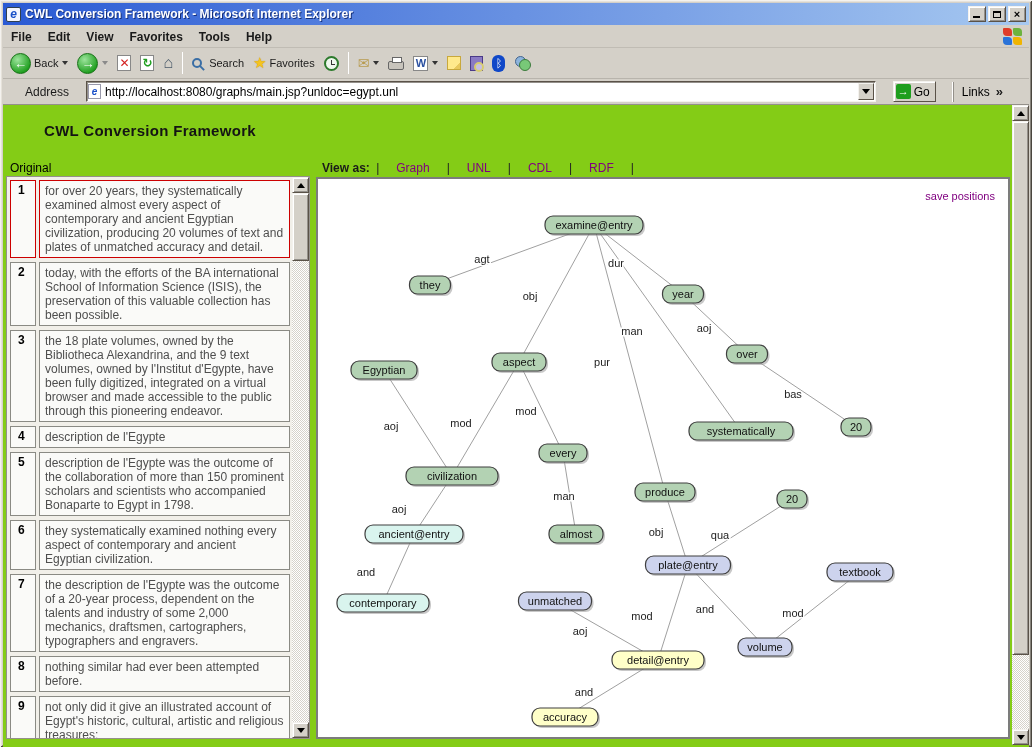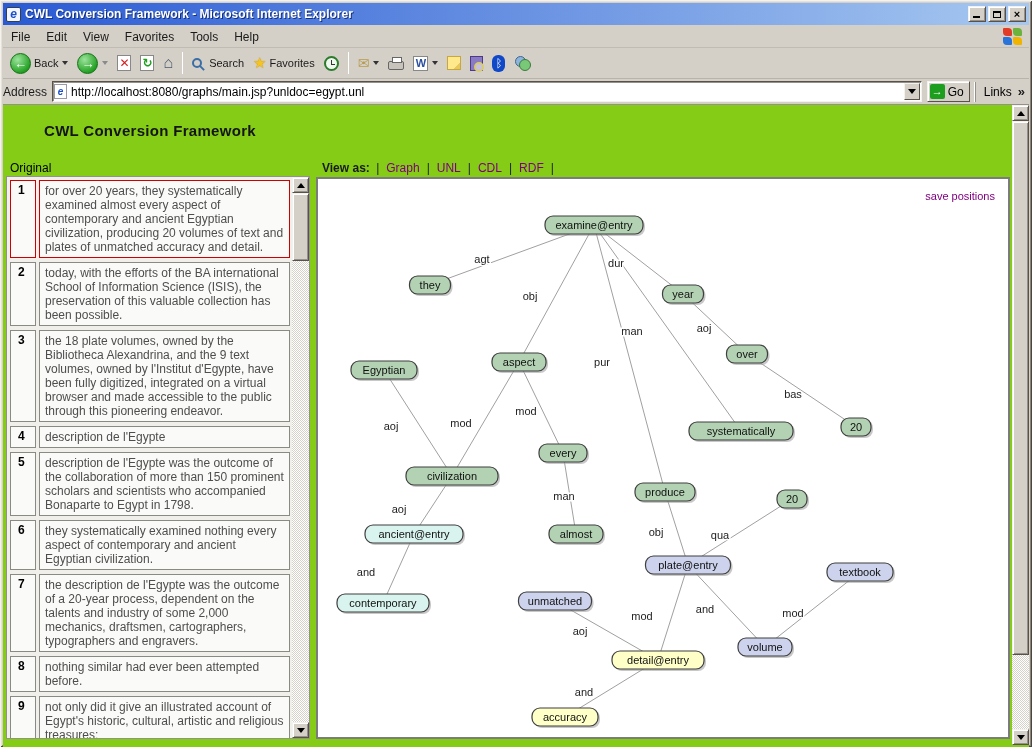--- a/index.html
+++ b/index.html
@@ -17,21 +17,21 @@
     color:#1a50c8;font-size:12px;font-weight:bold;font-style:italic;line-height:13px;text-align:center;}
   .title-text{color:#fff;font-weight:bold;font-size:12px;text-shadow:1px 1px 0 #16307a;white-space:nowrap;}
   .win-btns{margin-left:auto;display:flex;gap:2px;}
   .win-btn{width:18px;height:16px;background:#d4d0c8;position:relative;
     border:1px solid;border-color:#f4f2ee #5a5248 #5a5248 #f4f2ee;
     box-shadow:inset 1px 1px 0 #fff, inset -1px -1px 0 #94908a;
     display:flex;align-items:center;justify-content:center;font-size:11px;font-weight:bold;color:#000;}
   .glyph-min{position:absolute;left:4px;bottom:3px;width:7px;height:2px;background:#000;}
   .glyph-max{width:8px;height:7px;border:1px solid #000;border-top:2px solid #000;}
   
-  .menubar{height:23px;display:flex;align-items:center;position:relative;border-bottom:1px solid #c0bcb4;}
+  .menubar{height:23px;display:flex;align-items:center;position:relative;border-bottom:1px solid #c0bcb4;font-weight:bold;}
   .menu-item{padding:3px 8px;font-size:12px;color:#1a1a1a;}
   .brand{position:absolute;right:5px;top:2px;width:22px;height:19px;display:grid;
     grid-template-columns:9px 9px;grid-template-rows:8px 8px;gap:1px;padding:1px;
     background:#d4d0c8;}
   .brand div{border-radius:1px 4px 1px 4px;}
   .flag-red{background:#e03c28;} .flag-green{background:#6cb33e;}
   .flag-blue{background:#2a73d8;} .flag-yellow{background:#f0b400;}
   
   .toolbar{height:31px;display:flex;align-items:center;padding:0 4px;gap:3px;border-bottom:1px solid #b8b4ac;font-size:11px;}
   .tb-btn{display:flex;align-items:center;gap:3px;padding:2px 3px;color:#1a1a1a;}
@@ -56,21 +56,21 @@
   .icon-print::before{content:'';position:absolute;top:-5px;left:3px;width:8px;height:4px;background:#fff;border:1px solid #666;}
   .icon-word{width:15px;height:15px;background:#fff;border:1px solid #888;color:#2a50a0;font-weight:bold;font-size:11px;text-align:center;line-height:13px;}
   .icon-note{width:14px;height:14px;background:linear-gradient(135deg,#ffe98c 72%,#e8c85c 72%);border:1px solid #c8a83c;}
   .icon-research{width:13px;height:15px;background:#8a7ac4;border:1px solid #4a3a88;position:relative;}
   .icon-research::after{content:'';position:absolute;right:-2px;bottom:-2px;width:6px;height:6px;border:2px solid #d8cc70;border-radius:50%;background:#fff8;}
   .icon-bt{width:13px;height:17px;background:#1048c8;border-radius:6px;color:#fff;font-size:11px;text-align:center;line-height:16px;}
   .icon-msn{width:18px;height:16px;position:relative;}
   .icon-msn::before{content:'';position:absolute;left:1px;top:1px;width:9px;height:9px;border-radius:50%;background:#8cb4dc;border:1px solid #46648c;}
   .icon-msn::after{content:'';position:absolute;right:1px;top:4px;width:10px;height:10px;border-radius:50%;background:#78c878;border:1px solid #3c7a3c;}
   
-  .addressbar{height:25px;display:flex;align-items:center;padding:0 0;font-size:12px;gap:5px;}
+  .addressbar{height:25px;display:flex;align-items:center;padding:0 22px;font-size:12px;gap:17px;}
   .addr-label{color:#1a1a1a;}
   .addr-input{flex:1;height:21px;background:#fff;display:flex;align-items:center;gap:4px;padding:0 1px;
     border:1px solid;border-color:#5a5248 #f4f2ee #f4f2ee #5a5248;box-shadow:inset 1px 1px 0 #94908a;}
   .addr-ico{width:13px;height:15px;background:#fff;border:1px solid #99a;color:#1a50c8;font-size:10px;font-weight:bold;font-style:italic;text-align:center;line-height:13px;flex:0 0 auto;}
   .addr-url{white-space:nowrap;overflow:hidden;color:#000;text-align:center;}
   .addr-dd{margin-left:auto;width:16px;height:17px;background:#d4d0c8;display:flex;align-items:center;justify-content:center;
     border:1px solid;border-color:#f4f2ee #5a5248 #5a5248 #f4f2ee;}
   .go-btn{display:flex;align-items:center;gap:3px;padding:1px 5px 1px 2px;height:21px;
     background:#d4d0c8;border:1px solid;border-color:#f4f2ee #5a5248 #5a5248 #f4f2ee;box-shadow:inset 1px 1px 0 #fff;}
   .go-ico{width:15px;height:15px;background:#1e9e1e;border-radius:2px;color:#fff;font-weight:bold;font-size:11px;text-align:center;line-height:15px;}
@@ -97,21 +97,21 @@
   .sb-btn{height:16px;background:#d4d0c8;display:flex;align-items:center;justify-content:center;flex:0 0 auto;
     border:1px solid;border-color:#f4f2ee #5a5248 #5a5248 #f4f2ee;box-shadow:inset 1px 1px 0 #fff, inset -1px -1px 0 #94908a;}
   .sb-thumb{background:#d4d0c8;flex:0 0 auto;
     border:1px solid;border-color:#f4f2ee #5a5248 #5a5248 #f4f2ee;box-shadow:inset 1px 1px 0 #fff, inset -1px -1px 0 #94908a;}
   .tri-up{width:0;height:0;border-left:4px solid transparent;border-right:4px solid transparent;border-bottom:5px solid #000;}
   .tri-down{width:0;height:0;border-left:4px solid transparent;border-right:4px solid transparent;border-top:5px solid #000;}
   .page-sb{position:absolute;right:0;top:0;width:17px;height:640px;display:flex;flex-direction:column;}
   
   .right-header{position:absolute;left:319px;top:56px;font-size:12px;color:#1a1a1a;}
   .viewas-label{font-weight:bold;}
-  .view-link{color:#800080;margin:0 4px;}
+  .view-link{color:#800080;margin:0 14px;}
   .view-sep{color:#222;margin:0 3px;}
   .graph-panel{position:absolute;left:313px;top:72px;width:694px;height:562px;background:#fff;border:2px solid #7c7c7c;}
   .save-link{position:absolute;right:13px;top:11px;font-size:11px;color:#800080;}
   .graph-svg{position:absolute;left:0;top:0;}
 </style>
 </head>
 <body>
 
 <div class="window">
 

